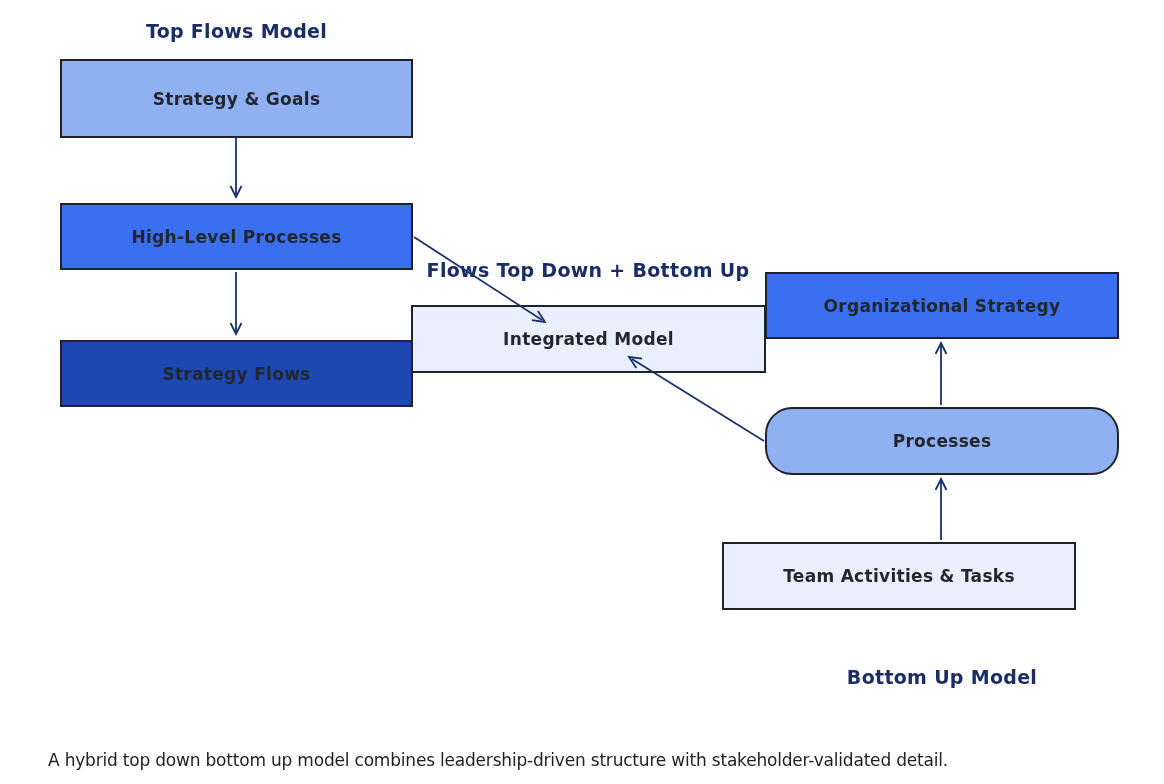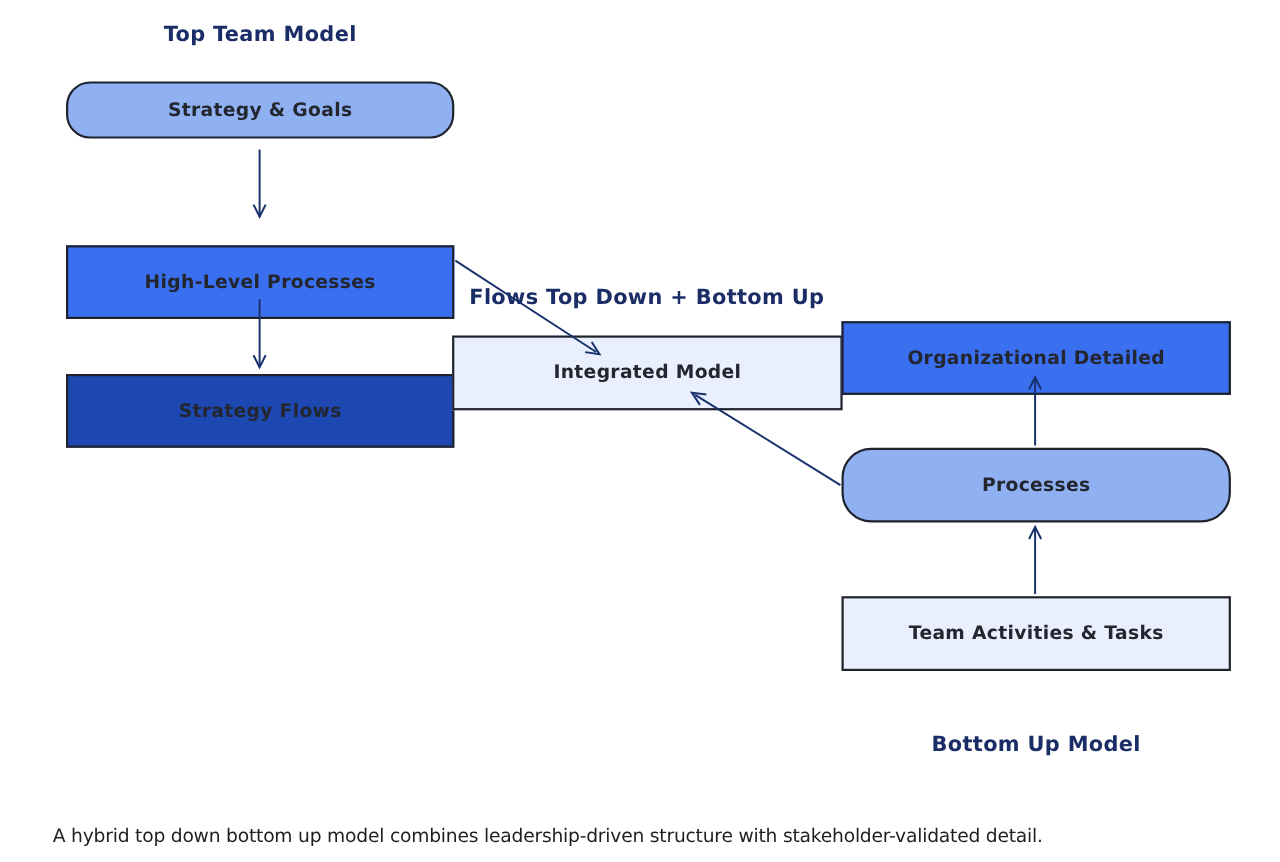--- a/index.html
+++ b/index.html
@@ -21,44 +21,44 @@
     box-sizing: border-box;
     display: flex;
     align-items: center;
     justify-content: center;
     font-weight: bold;
     font-size: 17px;
     color: var(--box-text, #23262f);
     letter-spacing: 0.3px;
   }
   .fill-light  { background: var(--light-blue, #8fb1f2); }
-  .fill-medium { background: var(--medium-blue, #3a6ff0); margin-top: 20px; }
+  .fill-medium { background: var(--medium-blue, #3a6ff0); }
   .fill-dark   { background: var(--dark-blue, #1d48b2); }
   .fill-pale   { background: var(--pale-blue, #e9effc); }
 
   .group-title {
     position: absolute;
     font-weight: bold;
     font-size: 19px;
     color: var(--title-navy, #1b2d66);
     text-align: center;
     white-space: nowrap;
     letter-spacing: 0.3px;
   }
   #title-top-down { left: 60px;  width: 353px; top: 20px; }
   #title-hybrid   { left: 408px; width: 360px; top: 259px; }
   #title-bottom-up{ left: 765px; width: 354px; top: 634px; margin-top: 32px; }
 
-  #box-strategy   { left: 60px;  top: 74px;  width: 353px; height: 52px; border-radius: 22px; }
+  #box-strategy   { left: 60px;  top: 59px;  width: 353px; height: 79px; }
   #box-highlevel  { left: 60px;  top: 203px; width: 353px; height: 67px; }
   #box-detailed   { left: 60px;  top: 340px; width: 353px; height: 67px; }
   #box-integrated { left: 411px; top: 305px; width: 355px; height: 68px; }
   #box-orgpicture { left: 765px; top: 272px; width: 354px; height: 67px; }
   #box-processes  { left: 765px; top: 407px; width: 354px; height: 68px; border-radius: 27px; }
-  #box-team       { left: 765px; top: 542px; width: 354px; height: 68px; }
+  #box-team       { left: 722px; top: 542px; width: 354px; height: 68px; }
 
   .arrow-layer {
     position: absolute;
     left: 0; top: 0;
     width: 1164px;
     height: 784px;
     pointer-events: none;
   }
   .arrow-layer path, .arrow-layer line, .arrow-layer polyline {
     stroke: var(--arrow-navy, #18316d);
@@ -74,21 +74,21 @@
     color: var(--caption-text, #1f1f1f);
     letter-spacing: -0.2px;
     white-space: nowrap;
   }
 </style>
 </head>
 <body>
 
 <div class="canvas">
 
-  <div class="group-title" id="title-top-down">Top Team Model</div>
+  <div class="group-title" id="title-top-down">Top Flows Model</div>
 
   <div class="group-title" id="title-hybrid">Flows Top Down + Bottom Up</div>
 
   <div class="group-title" id="title-bottom-up">Bottom Up Model</div>
 
   <div class="node fill-light" id="box-strategy">
     <span>Strategy &amp; Goals</span>
   </div>
 
   <div class="node fill-medium" id="box-highlevel">
@@ -97,21 +97,21 @@
 
   <div class="node fill-dark" id="box-detailed">
     <span>Strategy Flows</span>
   </div>
 
   <div class="node fill-pale" id="box-integrated">
     <span>Integrated Model</span>
   </div>
 
   <div class="node fill-medium" id="box-orgpicture">
-    <span>Organizational Detailed</span>
+    <span>Organizational Strategy</span>
   </div>
 
   <div class="node fill-light" id="box-processes">
     <span>Processes</span>
   </div>
 
   <div class="node fill-pale" id="box-team">
     <span>Team Activities &amp; Tasks</span>
   </div>
 

